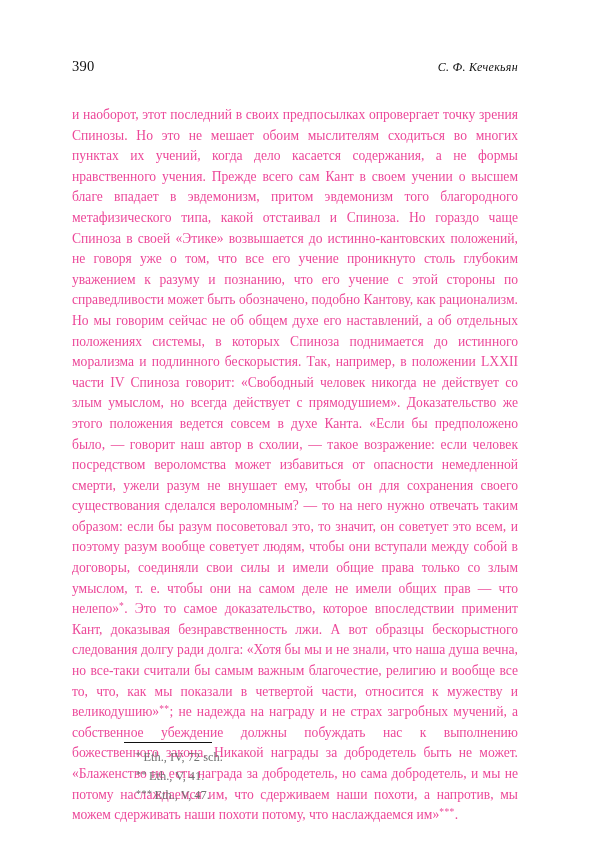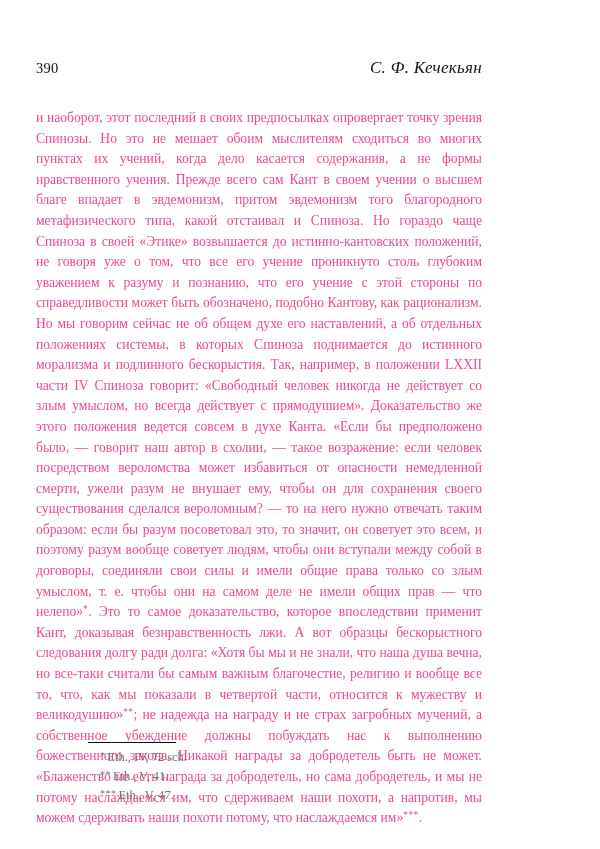--- a/index.html
+++ b/index.html
@@ -13,36 +13,37 @@
     font-family: "Liberation Serif", serif;
     color: #111111;
     overflow: hidden;
   }
   .page {
     position: relative;
     width: 548px;
     height: 849px;
     box-sizing: border-box;
     padding: 58px 66px 40px 36px;
+    margin-left: 36px;
   }
   .running-head {
     display: flex;
     justify-content: space-between;
     align-items: baseline;
     font-size: 14.5px;
     margin-bottom: 30px;
     letter-spacing: 0.2px;
   }
   .page-number {
     font-size: 14.5px;
     color: #111;
   }
   .author-name {
     font-style: italic;
-    font-size: 17px;
+    font-size: 12px;
     color: #111;
     letter-spacing: 0.3px;
   }
   .body-text {
     font-size: 13.6px;
     line-height: 1.515;
     text-align: justify;
     text-justify: inter-word;
     hyphens: manual;
     color: #ec4899;

